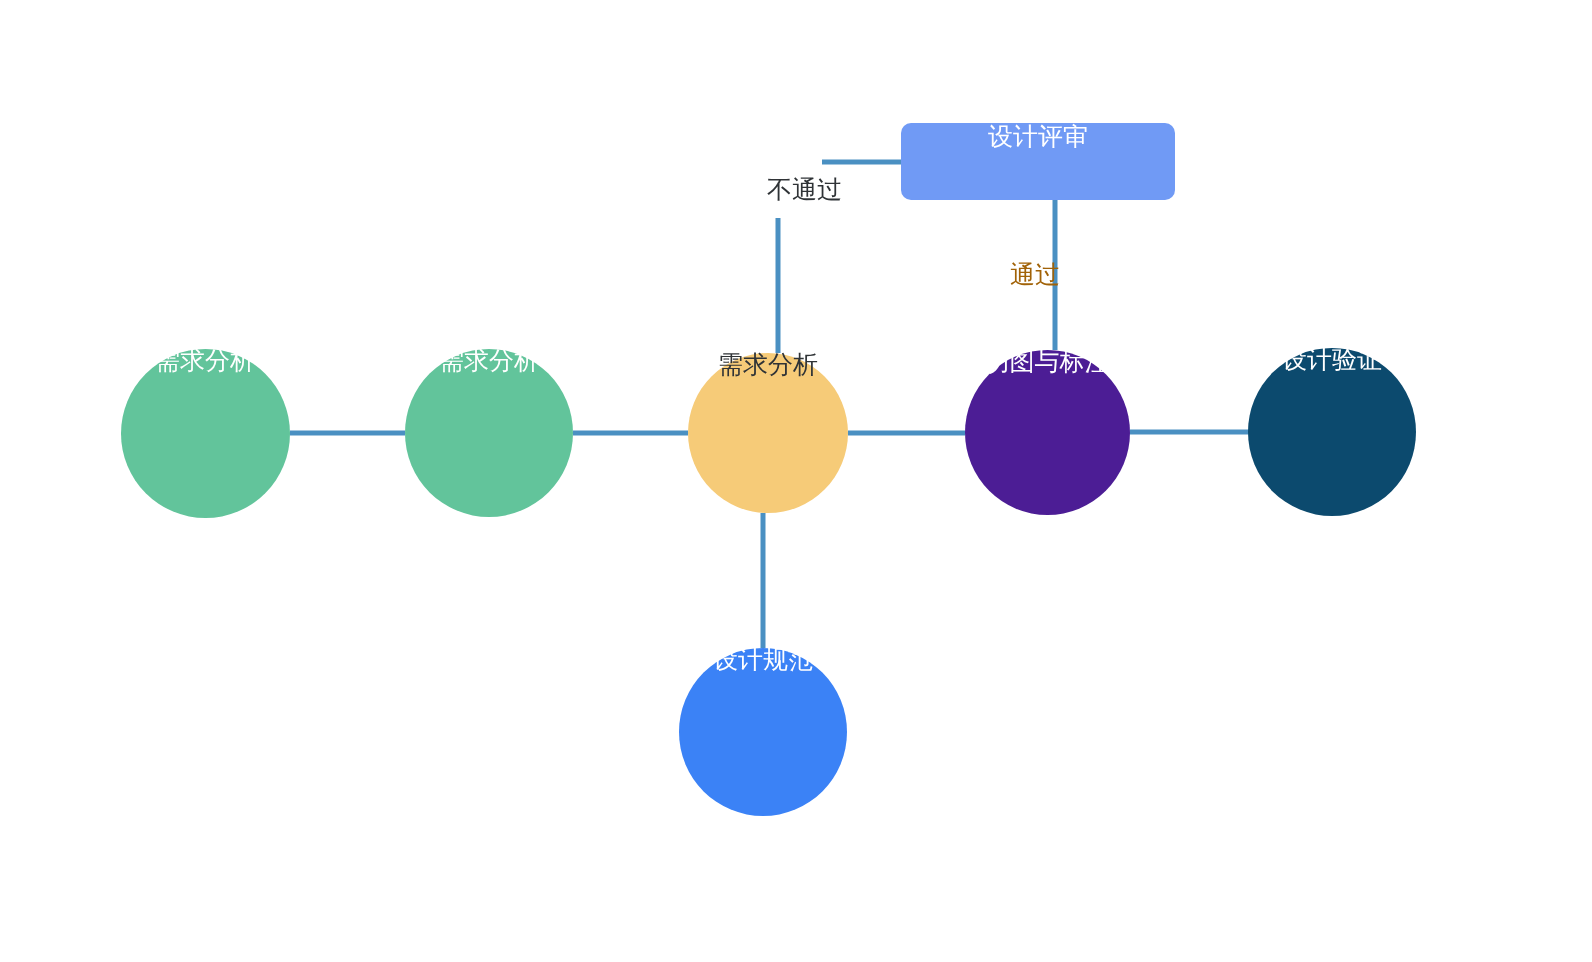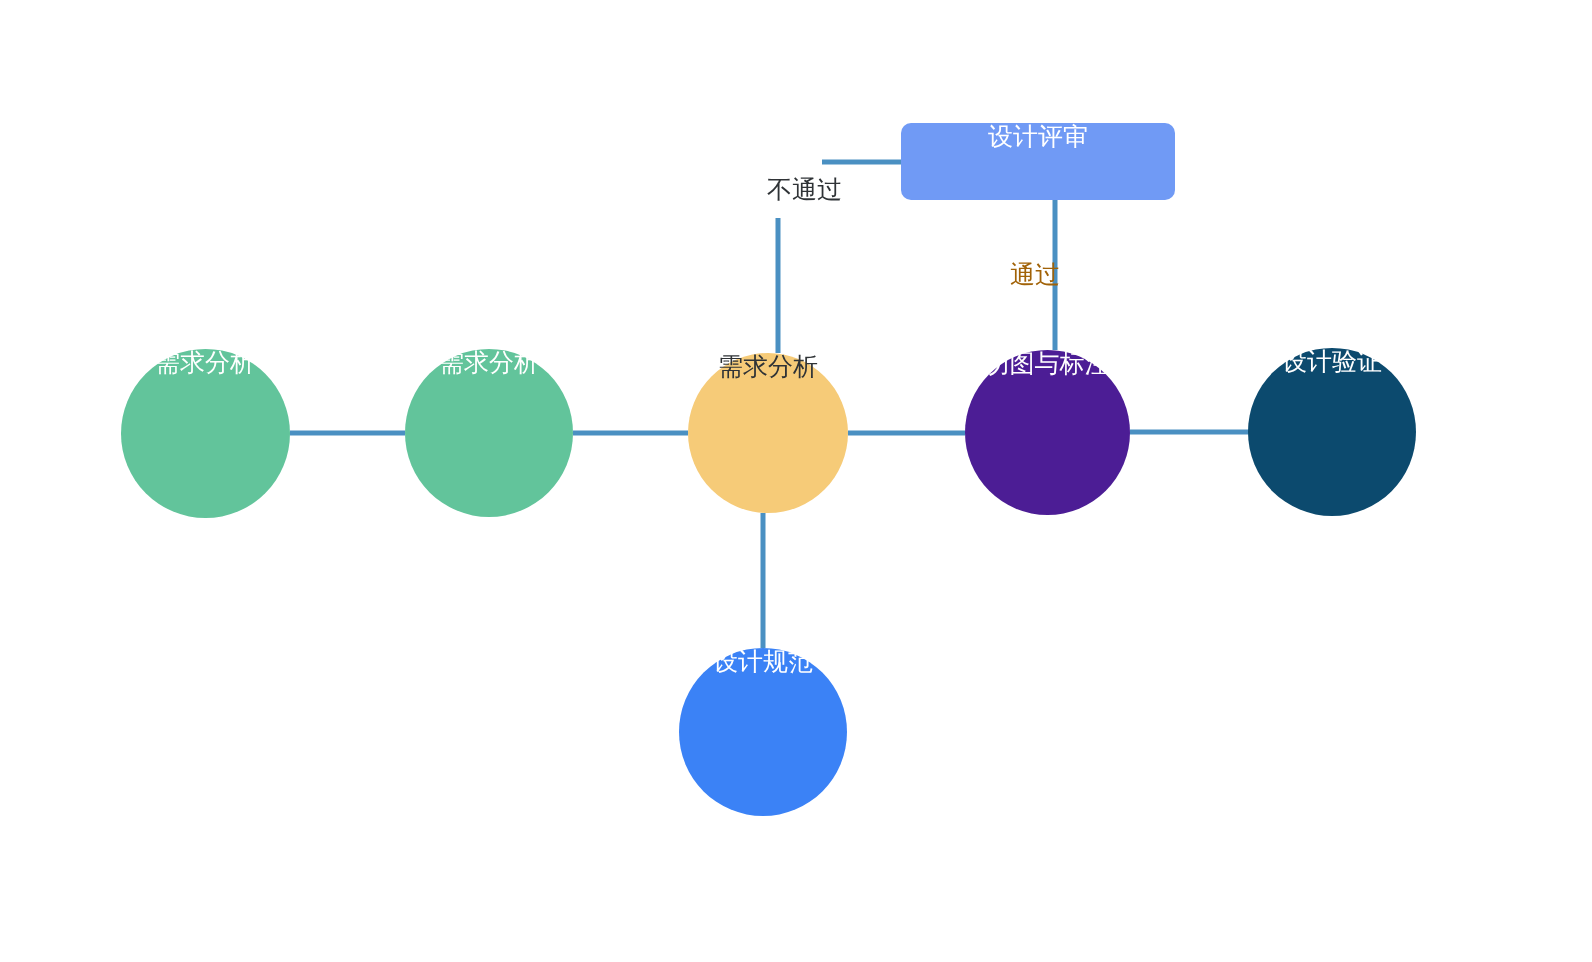--- a/index.html
+++ b/index.html
@@ -30,20 +30,21 @@
     box-sizing: border-box;
     display: flex;
     align-items: flex-start;
     justify-content: center;
     text-align: center;
     line-height: 1.1;
     user-select: none;
   }
   .node-circle {
     border-radius: 50%;
+    font-family: Liberation Mono, monospace;
   }
   .node-rect {
     border-radius: 10px;
   }
   .node-label {
     display: block;
     white-space: nowrap;
   }
   .edge-label {
     position: absolute;

